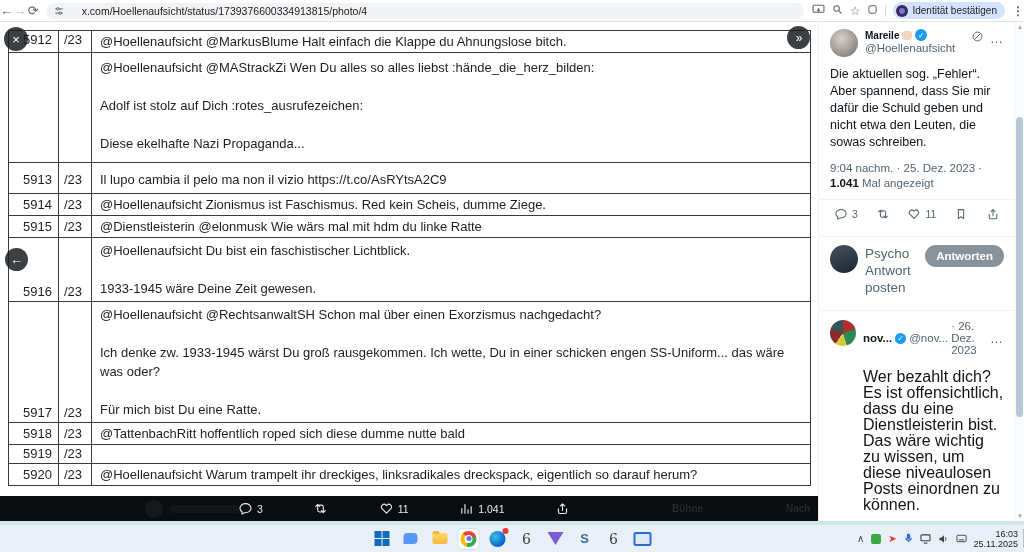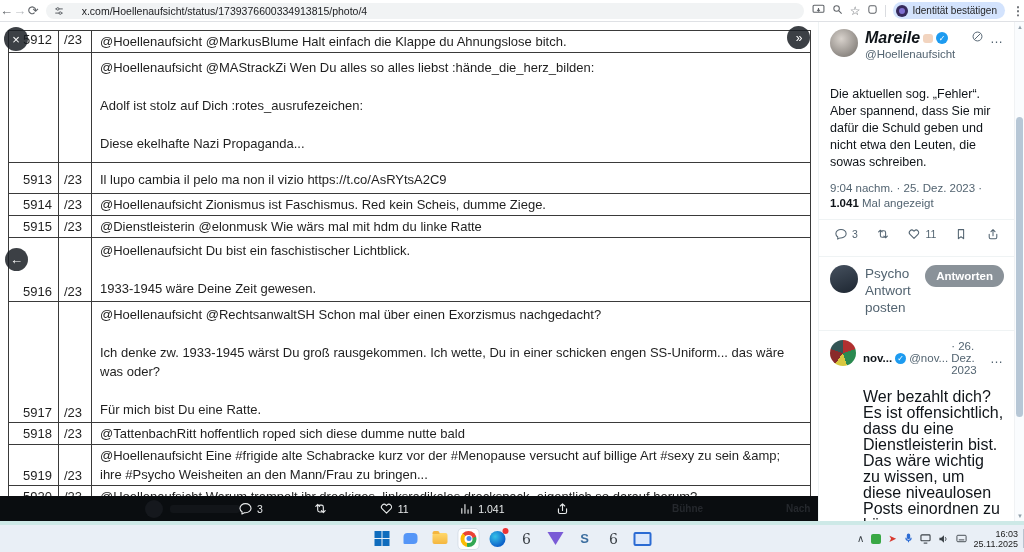--- a/index.html
+++ b/index.html
@@ -64,28 +64,28 @@
   .act svg{display:block;}
   .act .cnt{font-size:10.5px;}
   
   #sidebar{width:196px;flex:0 0 auto;background:#fff;border-left:1px solid #eff3f4;
     box-sizing:border-box;padding:7px 10px 0 11px;color:#0f1419;}
   .tw-head{display:flex;align-items:flex-start;gap:7px;}
   .avatar{border-radius:50%;flex:0 0 auto;}
   #main-avatar{width:28px;height:28px;background:radial-gradient(circle at 40% 35%,#d8d2cc,#8a8580 75%);}
   .tw-id{flex:1;min-width:0;}
   .tw-name-row{display:flex;align-items:center;gap:3px;}
-  .tw-name{font-size:16px;font-weight:bold;white-space:nowrap;font-style:italic;}
+  .tw-name{font-size:10px;font-weight:bold;white-space:nowrap;}
   .emoji-blob{width:10px;height:9px;border-radius:3px;background:#f2d4bf;display:inline-block;}
   .badge{width:12px;height:12px;border-radius:50%;background:#1d9bf0;color:#fff;font-size:8px;
     display:inline-flex;align-items:center;justify-content:center;flex:0 0 auto;}
   .tw-handle{font-size:11.5px;color:#536471;margin-top:1px;}
   .head-icons{display:flex;align-items:center;gap:6px;color:#536471;}
   .more-dots{font-size:13px;color:#536471;letter-spacing:1px;}
-  #tweet-body{font-size:12.5px;line-height:17px;margin-top:26px;}
+  #tweet-body{font-size:12.5px;line-height:17px;margin-top:9px;}
   #tweet-time{font-size:11.5px;line-height:15px;color:#536471;margin-top:10px;}
   #tweet-time b{color:#0f1419;}
   .hairline{height:1px;background:#eff3f4;margin:8px -10px 0 -11px;}
   #tweet-actions{display:flex;align-items:center;justify-content:space-between;
     color:#536471;height:28px;padding:0 4px;}
   #compose{display:flex;align-items:flex-start;gap:7px;padding:8px 0 6px 0;}
   #compose-avatar{width:28px;height:28px;background:linear-gradient(160deg,#46515f,#1d2631);}
   #compose-text{flex:1;font-size:13.5px;line-height:17px;color:#536471;width:70px;}
   #compose-btn{background:#8a9299;color:#fff;font-weight:bold;font-size:11.5px;border:none;
     border-radius:14px;padding:5px 11px;cursor:pointer;flex:0 0 auto;}
@@ -241,23 +241,20 @@
         <div class="trow align-mid">
           <div class="tnum">5918</div>
           <div class="tpage">/23</div>
           <div class="ttext">
             <div class="para">@TattenbachRitt hoffentlich roped sich diese dumme nutte bald</div>
           </div>
         </div>
         <div class="trow align-bottom">
           <div class="tnum">5919</div>
           <div class="tpage">/23</div>
-          <div class="ttext">
-            <div class="para">@Hoellenaufsicht Eine #frigide alte Schabracke kurz vor der #Menopause versucht auf billige Art #sexy zu sein &amp;amp; ihre #Psycho Weisheiten an den Mann/Frau zu bringen...</div>
-          </div>
         </div>
         <div class="trow align-mid">
           <div class="tnum">5920</div>
           <div class="tpage">/23</div>
           <div class="ttext">
             <div class="para">@Hoellenaufsicht Warum trampelt ihr dreckiges, linksradikales dreckspack, eigentlich so darauf herum?</div>
           </div>
         </div>
       </div>
 

